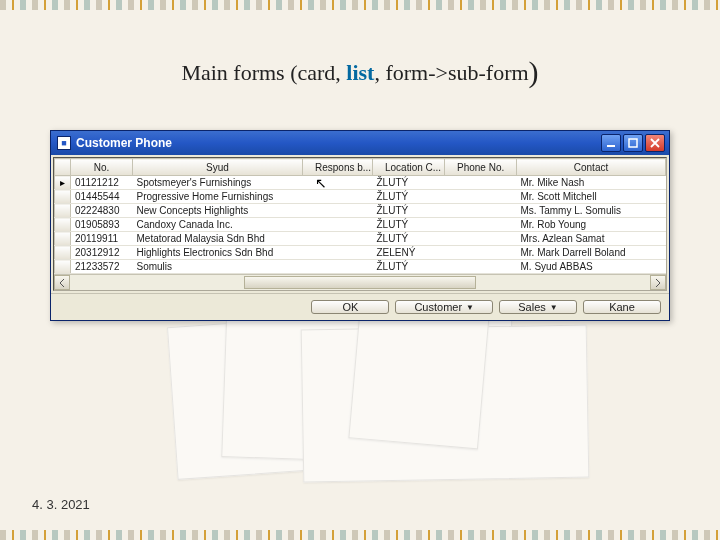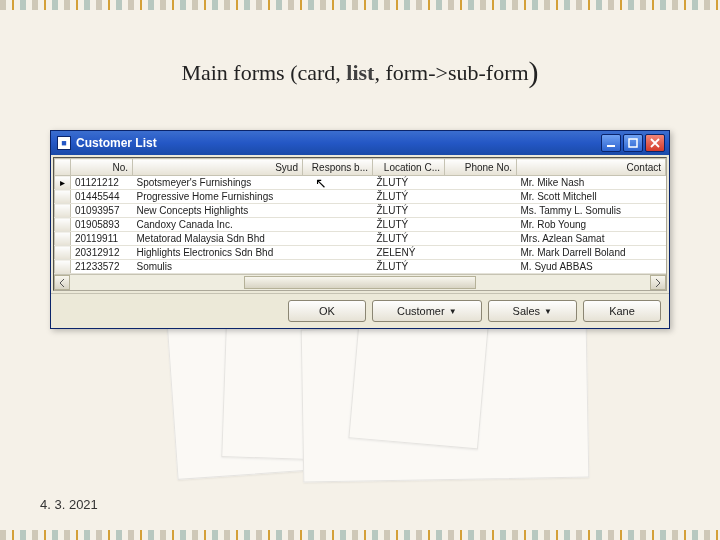--- a/index.html
+++ b/index.html
@@ -15,24 +15,24 @@
       #cfc8b8 0 6px, #f5f1e8 6px 12px, #d4a038 12px 14px, #f5f1e8 14px 20px,
       #b8c8c0 20px 26px, #f5f1e8 26px 32px);
   }
   .bg-stripes-top { top: 0; }
   .bg-stripes-bottom { bottom: 0; }
   .slide-title {
     position: absolute; top: 55px; left: 0; right: 0;
     text-align: center; font-size: 22px; color: #222;
     font-weight: 400; font-family: Georgia, serif;
   }
-  .slide-title .hl { color: #404040; font-weight: 600; }
+  .slide-title .hl { color: #0369a1; font-weight: 600; }
   .slide-title .paren { font-size: 30px; vertical-align: -2px; }
   .footer-date {
-    position: absolute; left: 40px; bottom: 28px;
+    position: absolute; left: 32px; bottom: 28px;
     font-size: 13px; color: #333;
   }
   
   .papers {
     position: absolute; left: 120px; right: 80px; bottom: 60px; top: 300px;
     z-index: 0; opacity: .6;
   }
   .papers div {
     position: absolute; background: #fff; border: 1px solid #ddd;
     box-shadow: 0 1px 2px rgba(0,0,0,.1);
@@ -61,21 +61,21 @@
     background: linear-gradient(#6fa1f2, #2c63d0);
     display: flex; align-items: center; justify-content: center;
     border-radius: 2px;
   }
   .winbtn.close { background: linear-gradient(#f08678, #d43a2a); }
   .winbtn svg { width: 10px; height: 10px; }
   .gridwrap { background: #fff; border: 1px inset #aca899; margin: 2px; }
   table.grid { width: 100%; border-collapse: collapse; font-size: 10px; color: #222; table-layout: fixed; }
   .grid th {
     background: linear-gradient(#fefefe, #e6e2d5); border: 1px solid #c6c3b3;
-    padding: 2px 4px; text-align: right; font-weight: 400; height: 17px;
+    padding: 2px 12px; text-align: center; font-weight: 400; height: 17px;
     white-space: nowrap; overflow: hidden;
   }
   .grid td {
     border-bottom: 1px solid #e4e2d8; padding: 1px 4px; height: 14px;
     white-space: nowrap; overflow: hidden;
   }
   .rowhdr {
     background: linear-gradient(#fefefe, #e6e2d5); border: 1px solid #c6c3b3;
     width: 14px; text-align: center;
   }
@@ -91,25 +91,25 @@
   .hscroll .track { flex:1; position:relative; background:#efede0; }
   .hscroll .thumb {
     position:absolute; left:30%; width:40%; top:1px; bottom:1px;
     background: linear-gradient(#f8f6ee,#d8d4c4); border:1px solid #b5b198;
   }
   .btnrow {
     display:flex; justify-content:flex-end; gap:6px; padding:6px 8px 6px;
     background:#ece9d8; border-top:1px solid #c6c3b3;
   }
   .xpbtn {
-    min-width:78px; height:22px; font-size:11px;
+    min-width:78px; height:14px; font-size:11px;
     background: linear-gradient(#fefefe,#e6e2d5);
     border:1px solid #8b8673; border-radius:3px;
     display:flex; align-items:center; justify-content:center; gap:4px;
-    padding: 0 24px; color:#222;
+    padding: 0 18px; color:#222;
   }
   .xpbtn .caret { font-size:8px; }
   .cursor {
     position:absolute; left:315px; top:175px; z-index:5;
     font-size:14px; color:#000; pointer-events:none;
   }
 </style>
 </head>
 <body>
 
@@ -123,21 +123,21 @@
   <div style="left:45%;right:30%;top:5%;bottom:20%;transform:rotate(5deg)"></div>
 </div>
 
 <div class="slide-title">
   <span>Main forms (card, </span><span class="hl">list</span><span>, form-&gt;sub-form</span><span class="paren">)</span>
 </div>
 
 <div class="win">
   <div class="titlebar">
     <span class="app-ico">■</span>
-    <span>Customer List</span>
+    <span>Customer Phone</span>
     <div class="winbtns">
       <div class="winbtn">
         <svg viewBox="0 0 10 10">
             <rect x="1" y="7" width="8" height="2" fill="#fff"></rect>
           </svg>
       </div>
       <div class="winbtn">
         <svg viewBox="0 0 10 10">
             <rect x="1" y="1" width="8" height="8" fill="none" stroke="#fff" stroke-width="1.5"></rect>
           </svg>
@@ -186,21 +186,21 @@
             <td class="rowhdr"></td>
             <td>01445544</td>
             <td>Progressive Home Furnishings</td>
             <td></td>
             <td>ŽLUTÝ</td>
             <td></td>
             <td>Mr. Scott Mitchell</td>
           </tr>
           <tr>
             <td class="rowhdr"></td>
-            <td>01093957</td>
+            <td>02224830</td>
             <td>New Concepts Highlights</td>
             <td></td>
             <td>ŽLUTÝ</td>
             <td></td>
             <td>Ms. Tammy L. Somulis</td>
           </tr>
           <tr>
             <td class="rowhdr"></td>
             <td>01905893</td>
             <td>Candoxy Canada Inc.</td>

